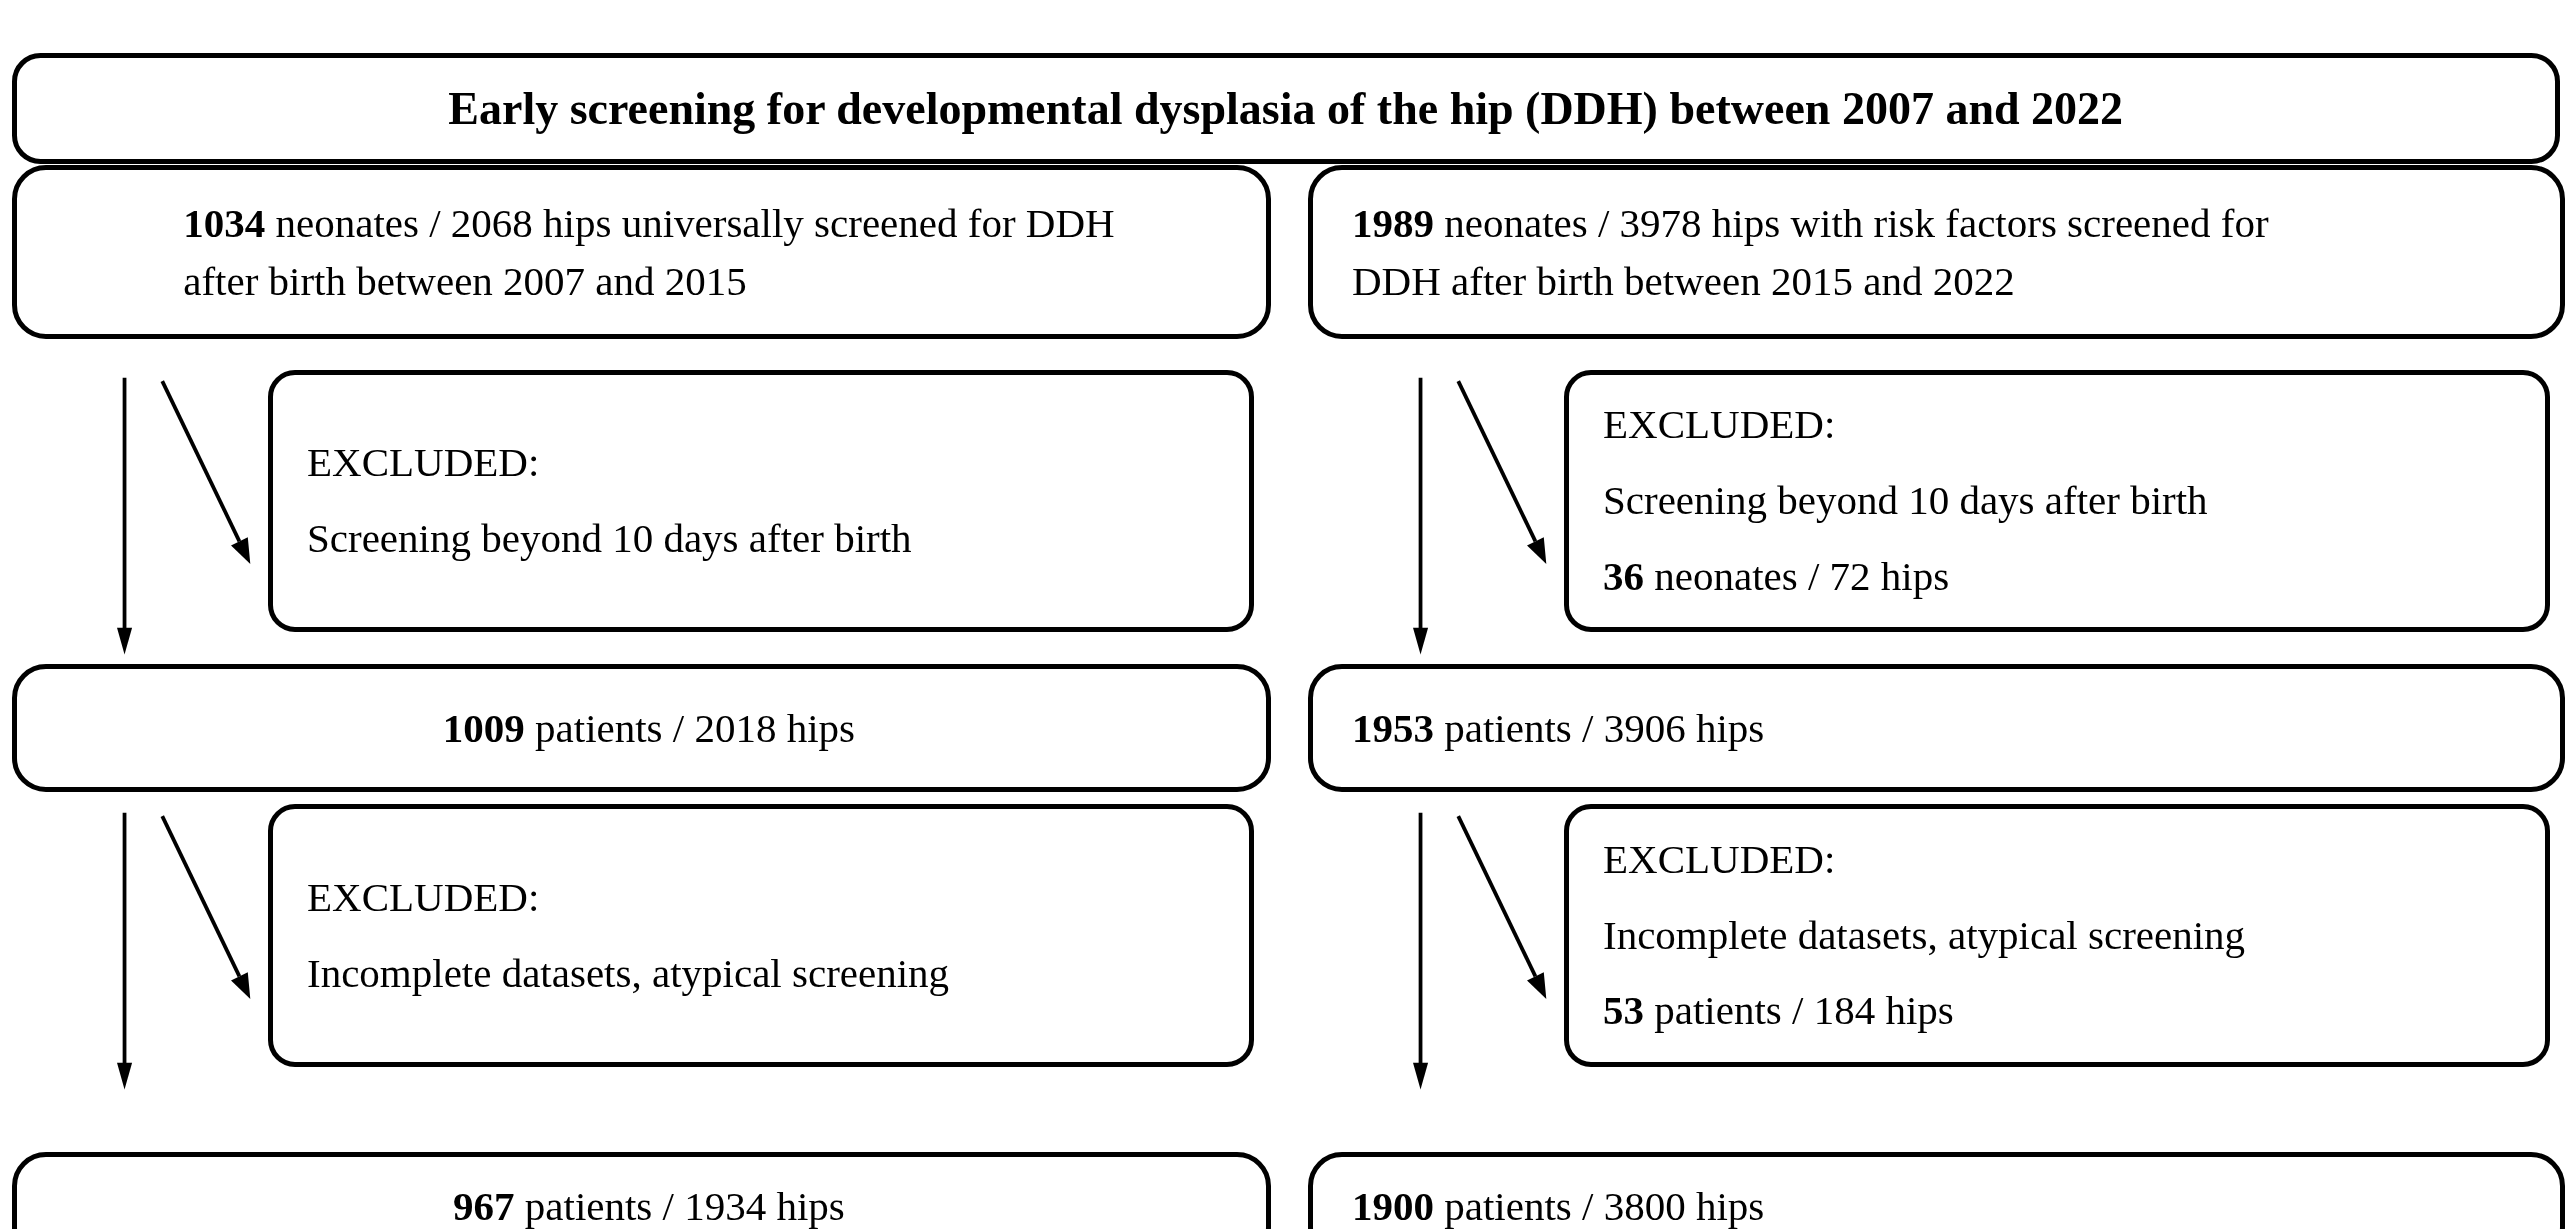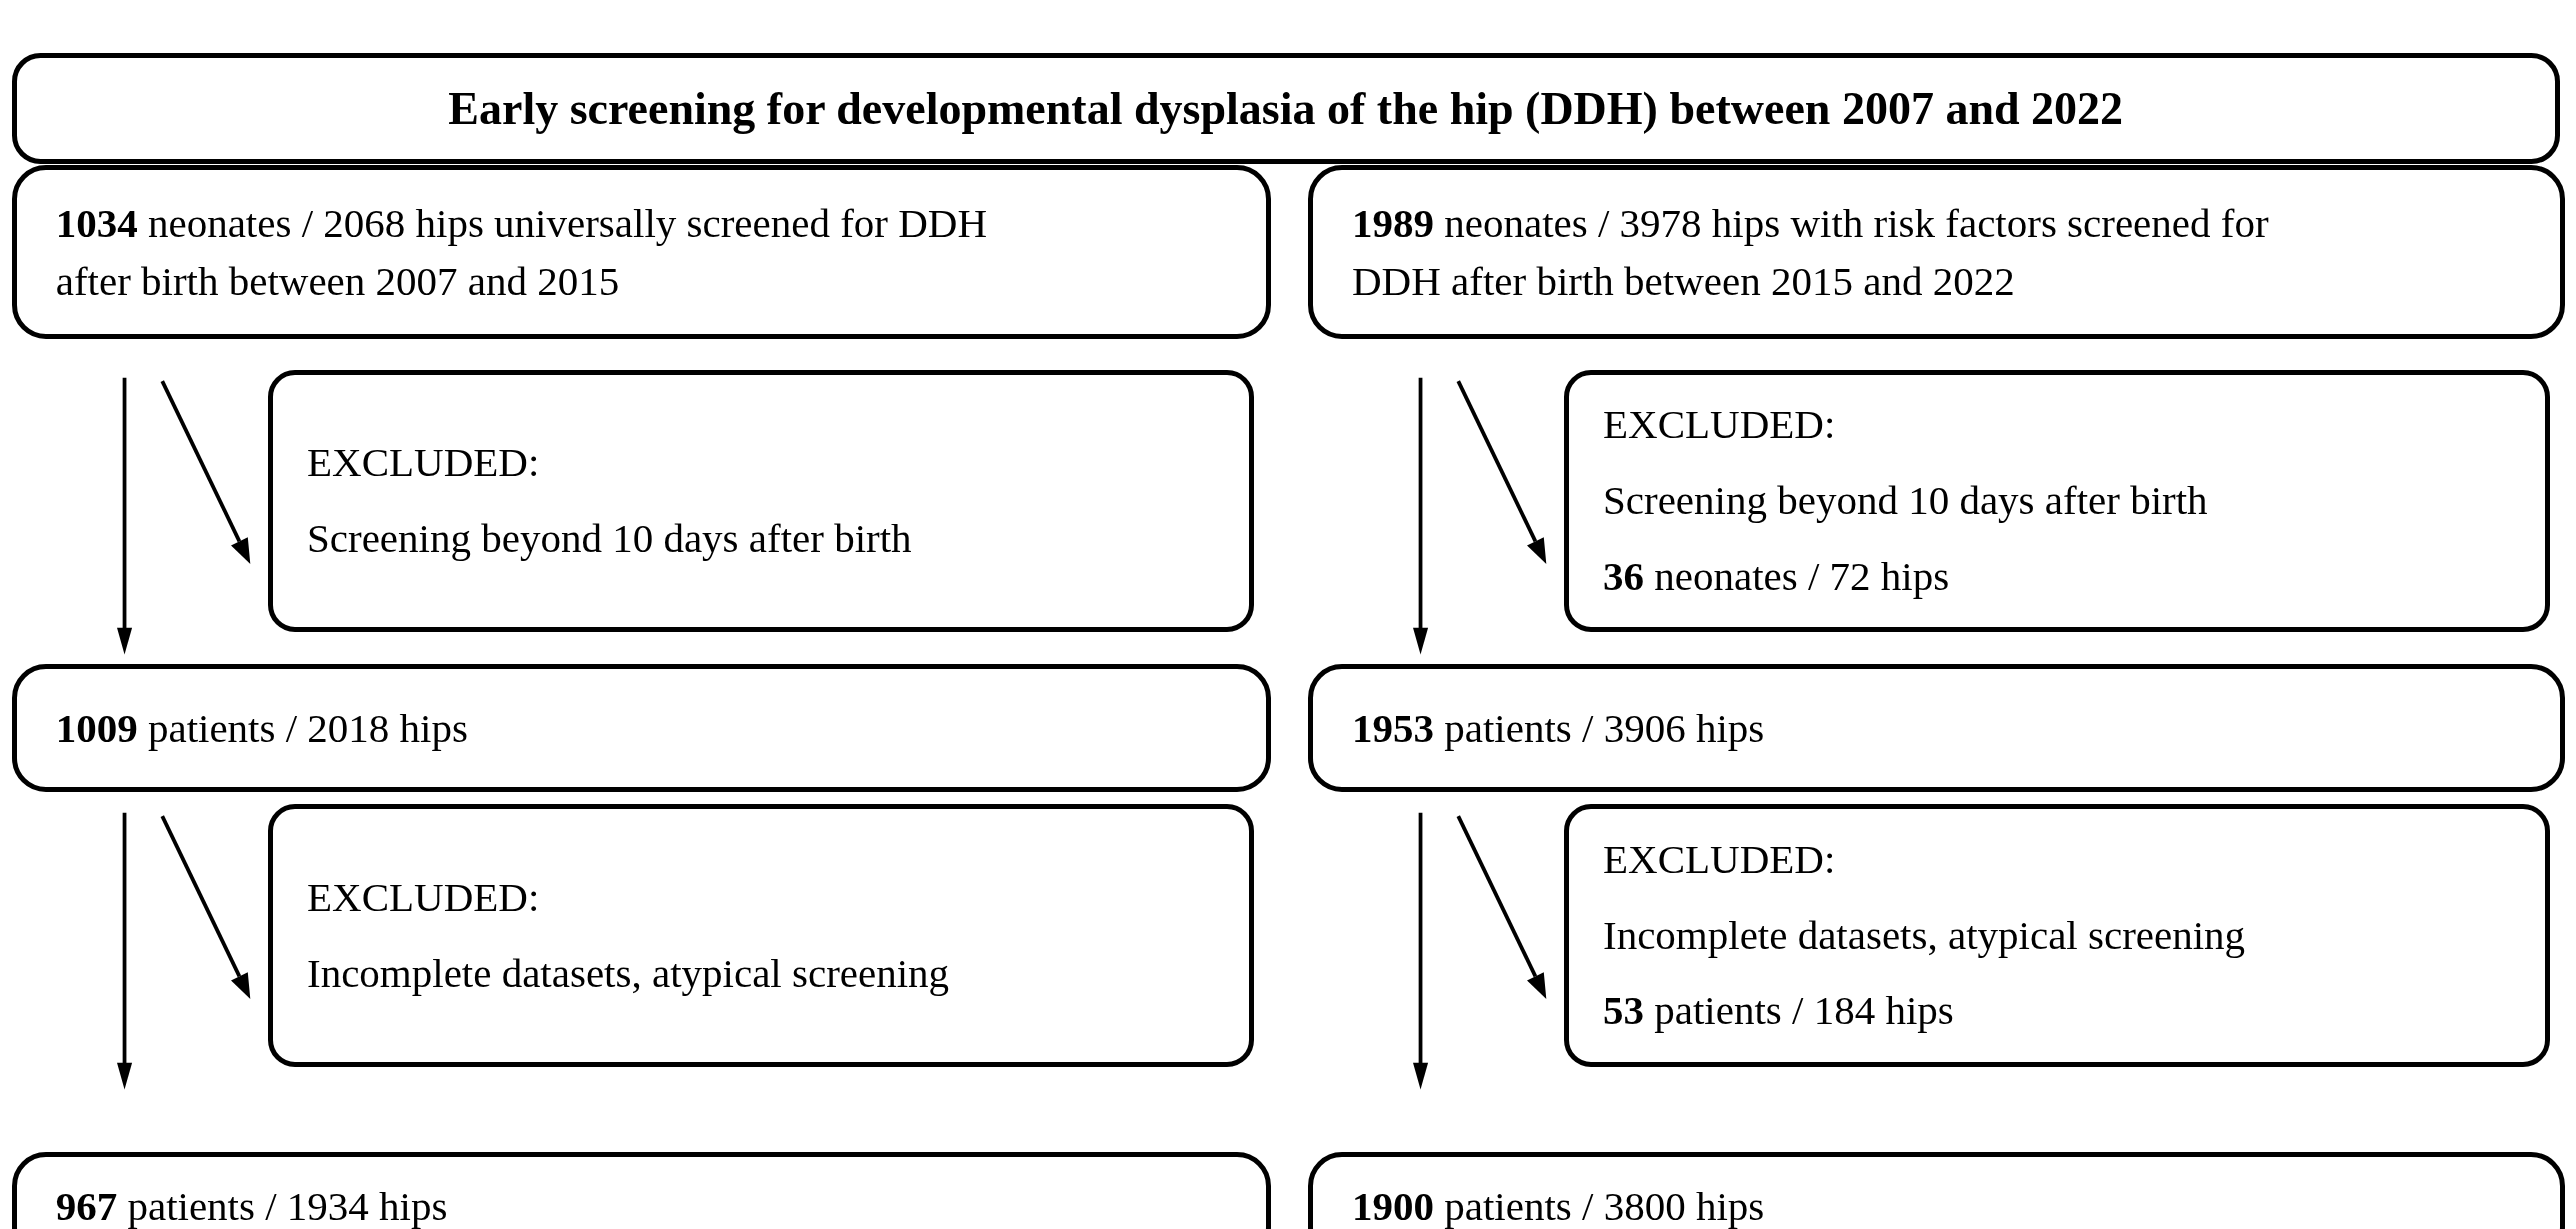--- a/index.html
+++ b/index.html
@@ -38,21 +38,21 @@
   }
   b { font-weight: 700; }
 
   
   .top-box    { top: 165px;  height: 174px; }
   .mid-box    { top: 664px;  height: 128px; }
   .bottom-box { top: 1152px; height: 109px; }
   .excl-1     { top: 370px;  height: 262px; }
   .excl-2     { top: 804px;  height: 263px; }
 
-  .col-left  .full-w { left: 11.7px;   width: 1259px; }
+  .col-left  .full-w { left: 11.7px;   width: 1259px; align-items: center; }
   .col-right .full-w { left: 1308px; width: 1257px; }
   .col-left  .indent { left: 268px;  width: 986px; }
   .col-right .indent { left: 1564px; width: 986px; }
 
   .arrows { position: absolute; width: 218px; height: 287px; }
   .col-left  .arrows { left: 91px; }
   .col-right .arrows { left: 1387px; }
   .arrows-1 { top: 371px; }
   .arrows-2 { top: 806px; }
   .arrows svg { width: 100%; height: 100%; display: block; }

